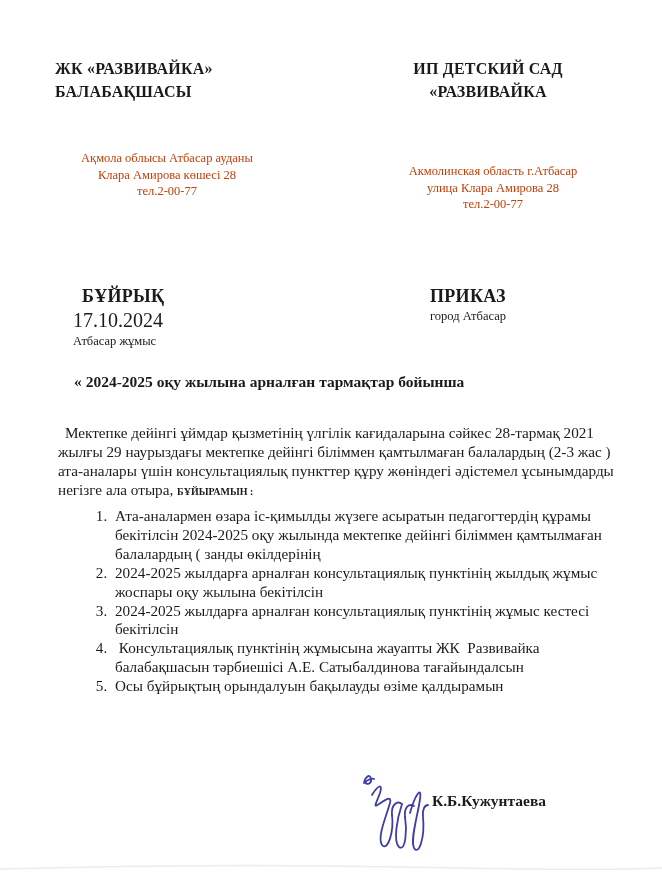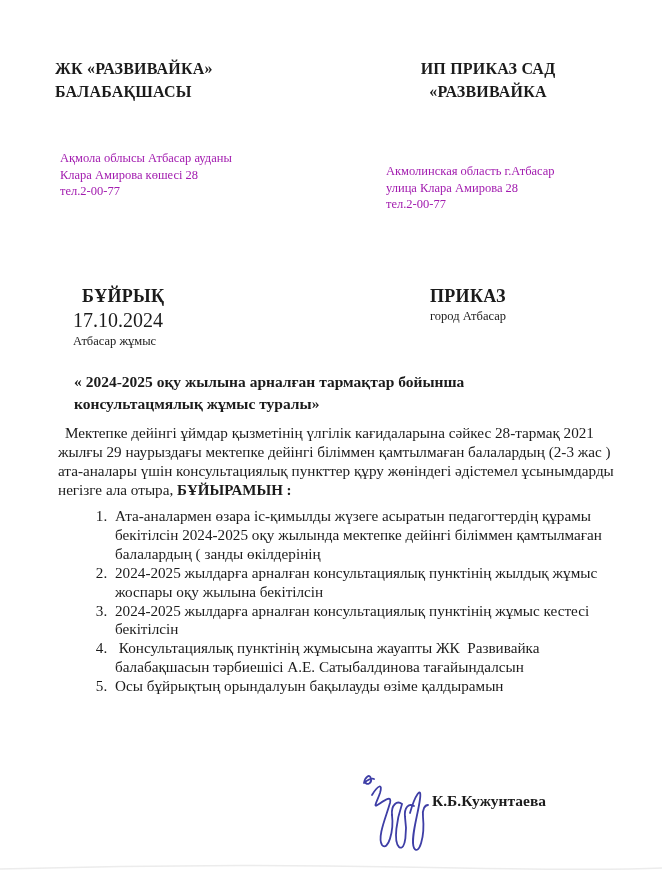--- a/index.html
+++ b/index.html
@@ -15,40 +15,40 @@
     overflow: hidden;
   }
   .abs { position: absolute; }
 
   
   .org { font-weight: bold; font-size: 16px; line-height: 23px; letter-spacing: 0.2px; }
   .org-left  { left: 55px;  top: 57px; text-align: left; }
   .org-right { left: 398px; top: 57px; width: 180px; text-align: center; }
 
   
-  .addr { font-size: 12.5px; line-height: 16.5px; color: #a21caf; }
+  .addr { font-size: 12.5px; line-height: 16.5px; text-align: center; color: #c2410c; }
   .addr-left  { left: 60px;  top: 150px; width: 214px; }
   .addr-right { left: 386px; top: 163px; width: 214px; }
 
   
   .order-title { font-weight: bold; font-size: 18px; letter-spacing: 0.3px; font-family: Liberation Serif, serif; }
   .order-date  { font-size: 20px; margin-top: 2px; }
   .order-city  { font-size: 12.5px; margin-top: 2px; }
   .order-left  { left: 73px;  top: 286px; }
   .order-left .order-title { margin-left: 9px; }
   .order-right { left: 430px; top: 286px; width: 132px; text-align: left; }
 
   
   .subject { left: 74px; top: 371px; width: 500px; font-weight: bold;
              font-size: 15.5px; line-height: 22px; }
 
   
   .para { left: 58px; top: 424px; width: 566px; font-size: 15.2px;
           line-height: 18.9px; text-indent: 7px; }
-  .para b { font-size: 15px; }
+  .para b { font-size: 10px; }
 
   
   .list-wrap { left: 58px; top: 507px; width: 568px; }
   .list-wrap ol { padding-left: 53px; font-size: 15.2px; line-height: 18.9px; }
   .list-wrap li { padding-left: 4px; }
 
   
   .sig-role { left: 73px; top: 778px; width: 300px; font-weight: bold;
               font-size: 15.2px; line-height: 23px; }
   .sig-name { left: 432px; top: 792px; font-weight: bold; font-size: 15.5px; }
@@ -60,21 +60,21 @@
 </head>
 <body>
 
 <div class="page">
 
   <div class="abs org org-left">
     <div>ЖК «РАЗВИВАЙКА»</div>
     <div>БАЛАБАҚШАСЫ</div>
   </div>
   <div class="abs org org-right">
-    <div>ИП ПРИКАЗ САД</div>
+    <div>ИП ДЕТСКИЙ САД</div>
     <div>«РАЗВИВАЙКА</div>
   </div>
 
   <div class="abs addr addr-left">
     <div>Ақмола облысы Атбасар ауданы</div>
     <div>Клара Амирова көшесі 28</div>
     <div>тел.2-00-77</div>
   </div>
   <div class="abs addr addr-right">
     <div>Акмолинская область г.Атбасар</div>
@@ -88,21 +88,20 @@
     <div class="order-city">Атбасар жұмыс</div>
   </div>
 
   <div class="abs order-right">
     <div class="order-title">ПРИКАЗ</div>
     <div class="order-city">город Атбасар</div>
   </div>
 
   <div class="abs subject">
     <div>« 2024-2025 оқу жылына арналған тармақтар бойынша</div>
-    <div>консультацмялық жұмыс туралы»</div>
   </div>
 
   <p class="abs para"><span>Мектепке дейінгі ұймдар қызметінің үлгілік кағидаларына сәйкес 28-тармақ 2021 жылғы 29 наурыздағы мектепке дейінгі біліммен қамтылмаған балалардың (2-3 жас ) ата-аналары үшін консультациялық пункттер құру жөніндегі әдістемел ұсынымдарды негізге ала отыра, </span><b>БҰЙЫРАМЫН :</b></p>
 
   <div class="abs list-wrap">
     <ol>
       <li>Ата-аналармен өзара іс-қимылды жүзеге асыратын педагогтердің құрамы бекітілсін 2024-2025 оқу жылында мектепке дейінгі біліммен қамтылмаған балалардың ( занды өкілдерінің</li>
       <li>2024-2025 жылдарға арналған консультациялық пунктінің жылдық жұмыс жоспары оқу жылына бекітілсін</li>
       <li>2024-2025 жылдарға арналған консультациялық пунктінің жұмыс кестесі бекітілсін</li>
       <li>&nbsp;Консультациялық пунктінің жұмысына жауапты ЖК&nbsp; Развивайка балабақшасын тәрбиешісі А.Е. Сатыбалдинова тағайындалсын</li>

